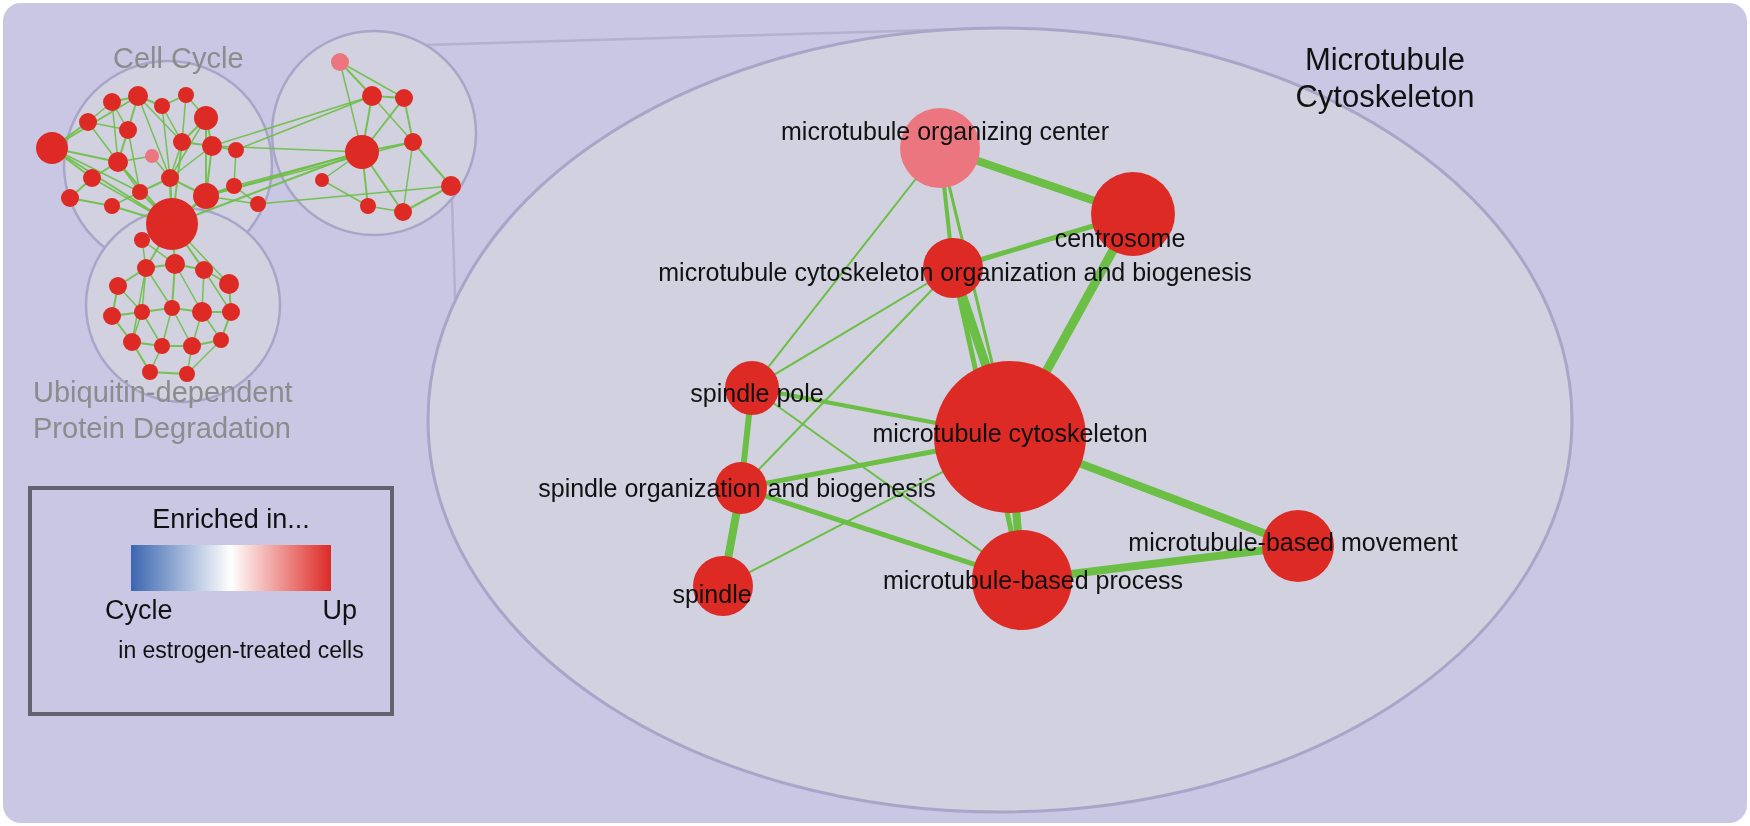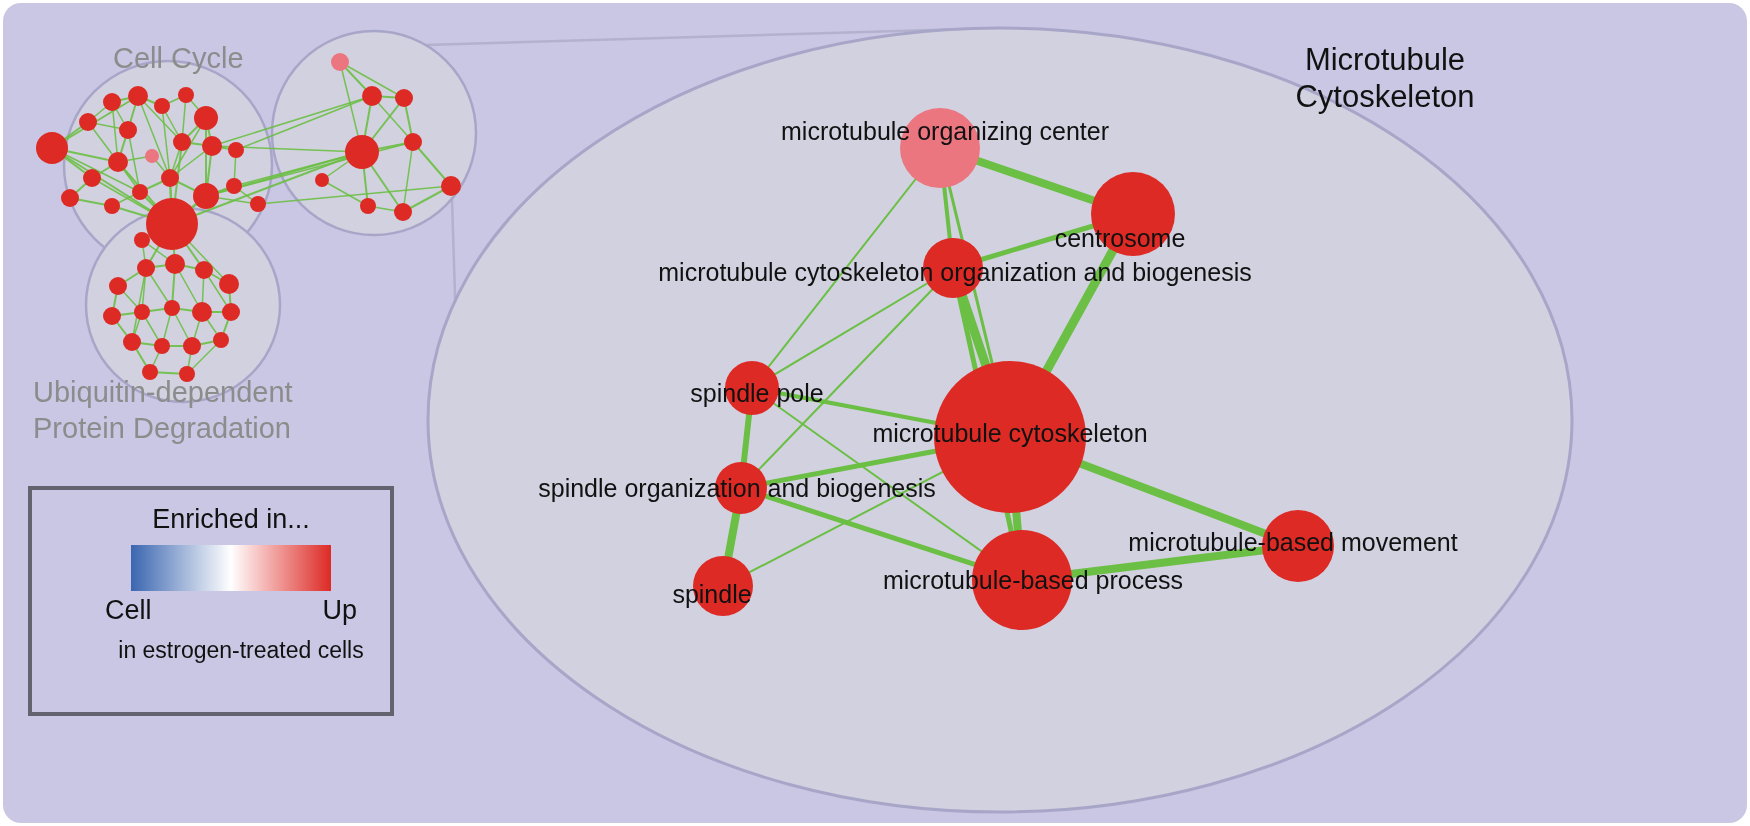--- a/index.html
+++ b/index.html
@@ -256,19 +256,19 @@
     <text x="33" y="402" font-size="29" fill="#8c8c8c">Ubiquitin-dependent</text>
     <text x="33" y="438" font-size="29" fill="#8c8c8c">Protein Degradation</text>
     <text x="1385" y="70" font-size="31" text-anchor="middle" fill="#111111">Microtubule</text>
     <text x="1385" y="107" font-size="31" text-anchor="middle" fill="#111111">Cytoskeleton</text>
   </svg>
 
   <div class="legend">
     <div class="legend-title">Enriched in...</div>
     <div class="legend-gradient" id="legend-gradient" style="background: linear-gradient(90deg, rgb(59, 102, 176) 0%, rgb(255, 255, 255) 50%, rgb(221, 42, 37) 100%);"></div>
     <div class="legend-scale-row">
-      <span>Cell</span>
+      <span>Cycle</span>
       <span>Up</span>
     </div>
     <div class="legend-caption first">in estrogen-treated cells</div>
   </div>
 
 </div>
 
 </body></html>

